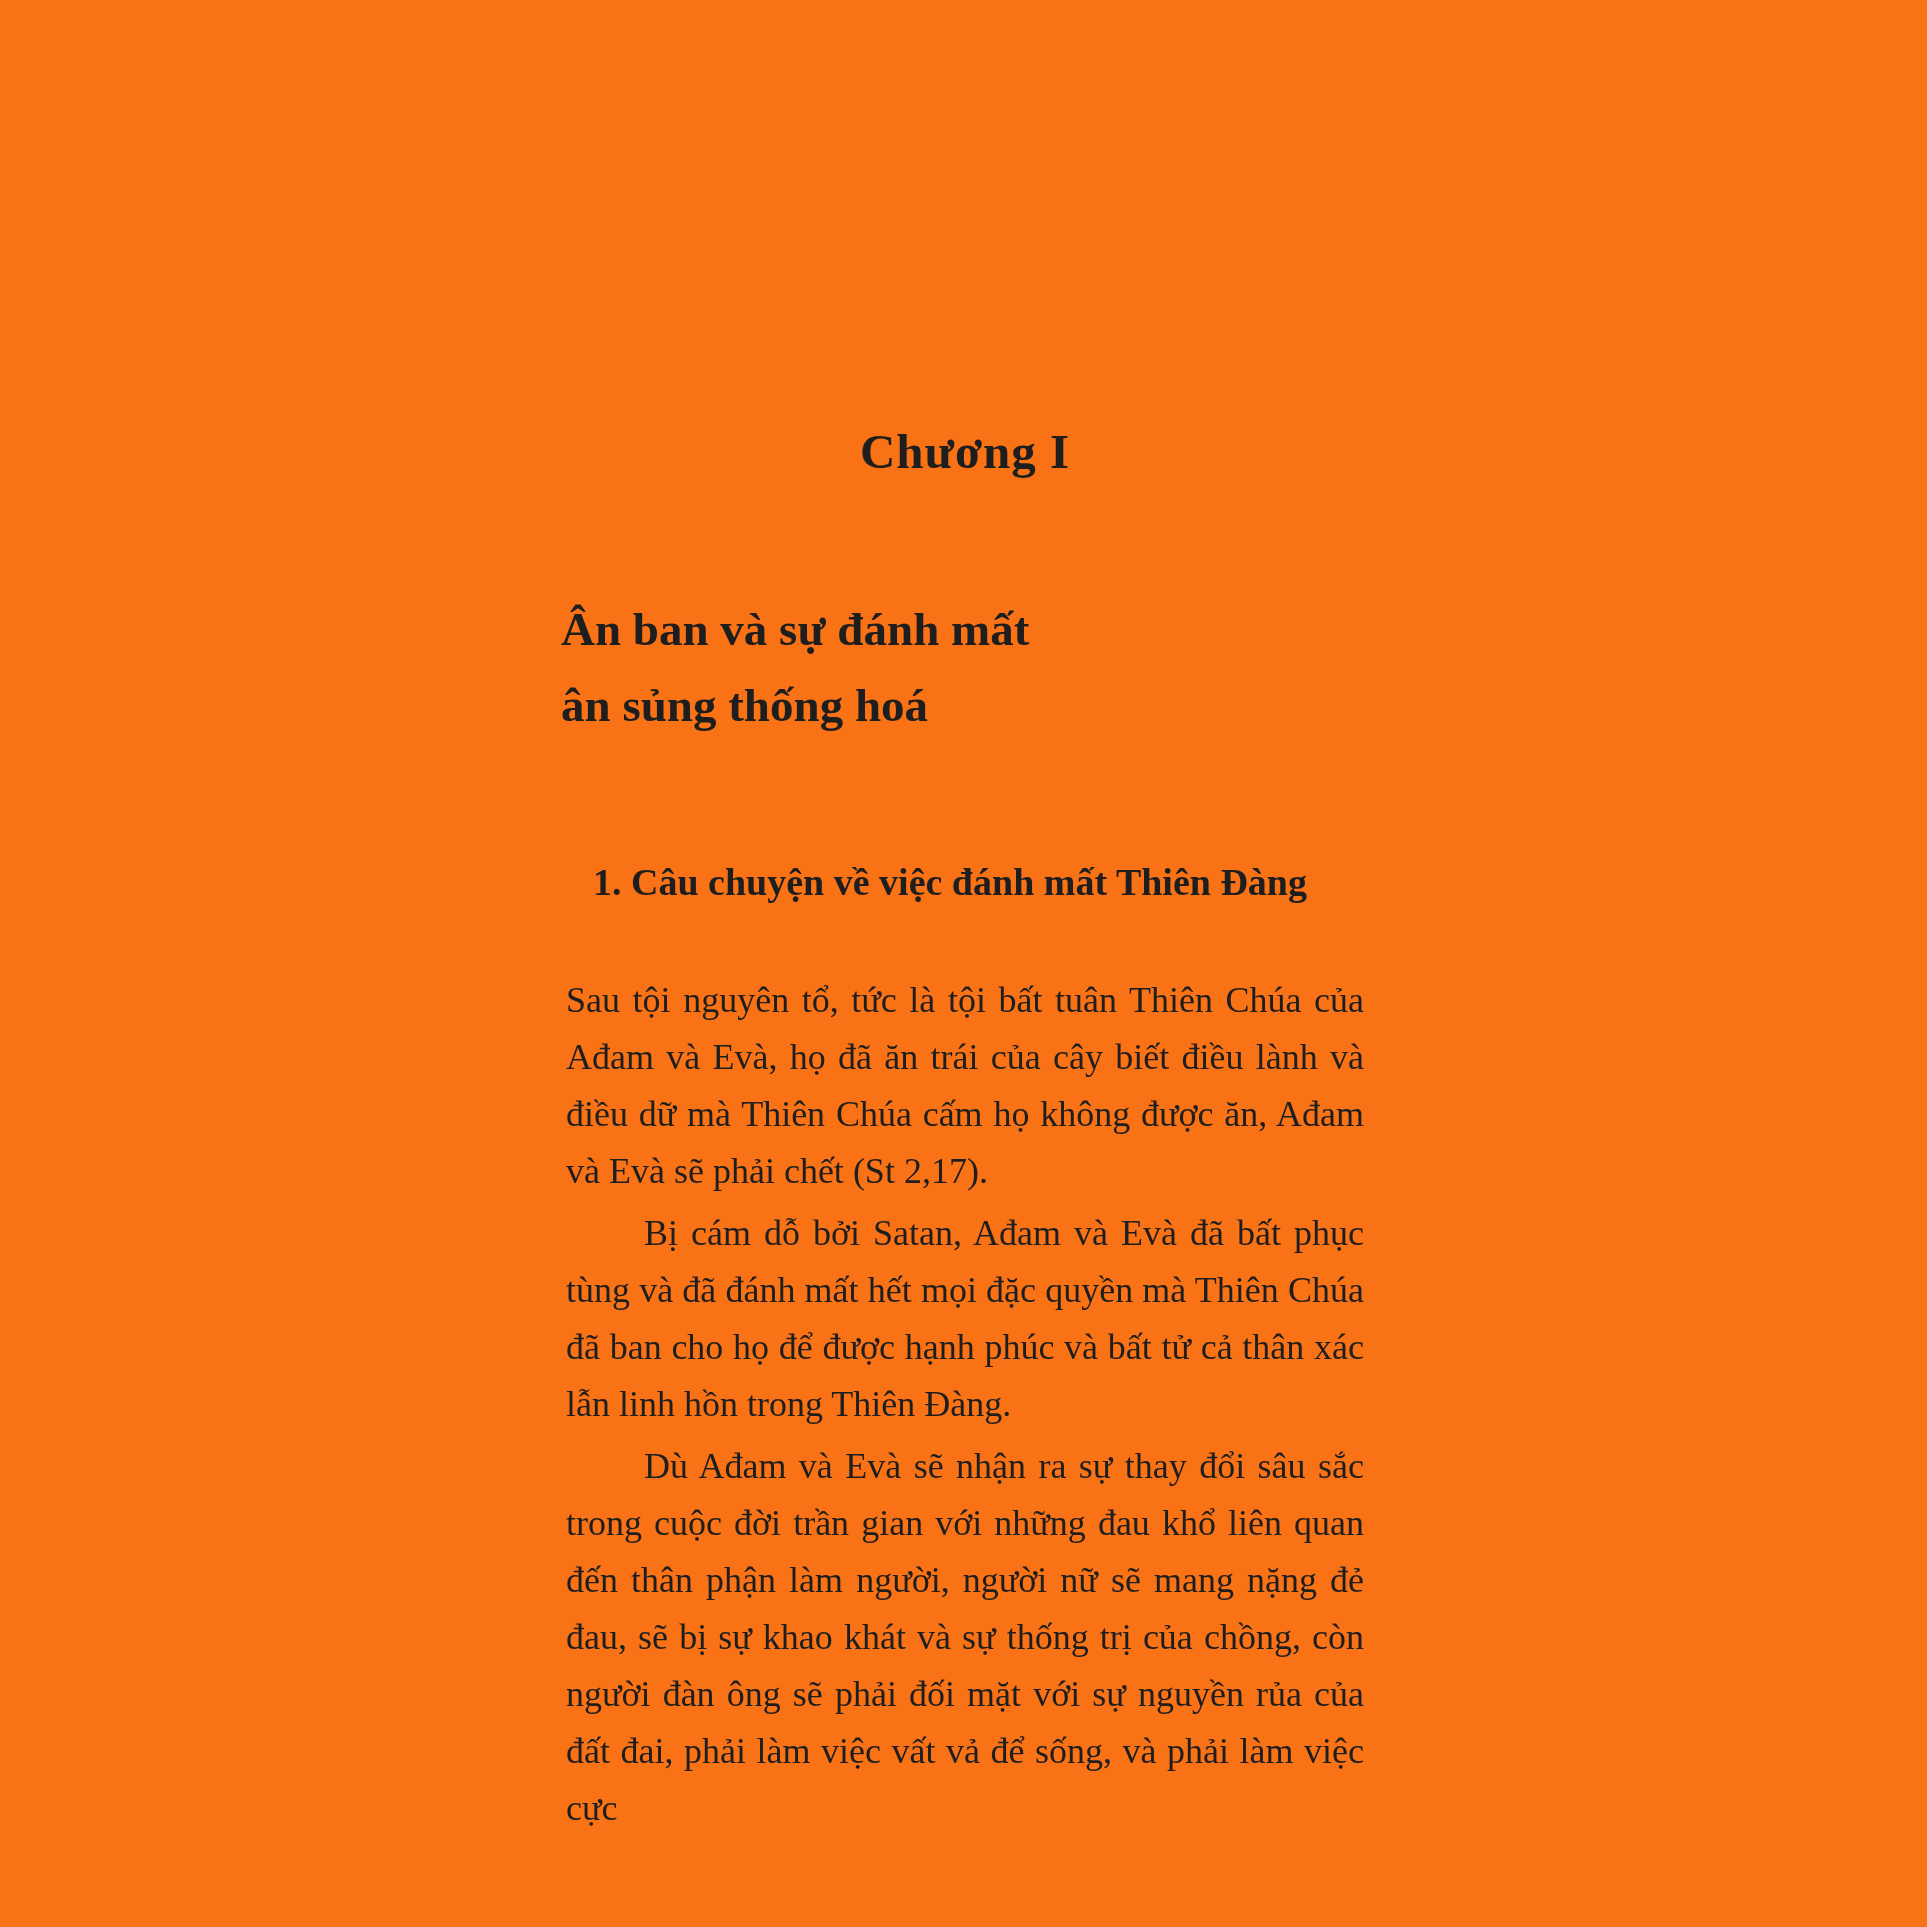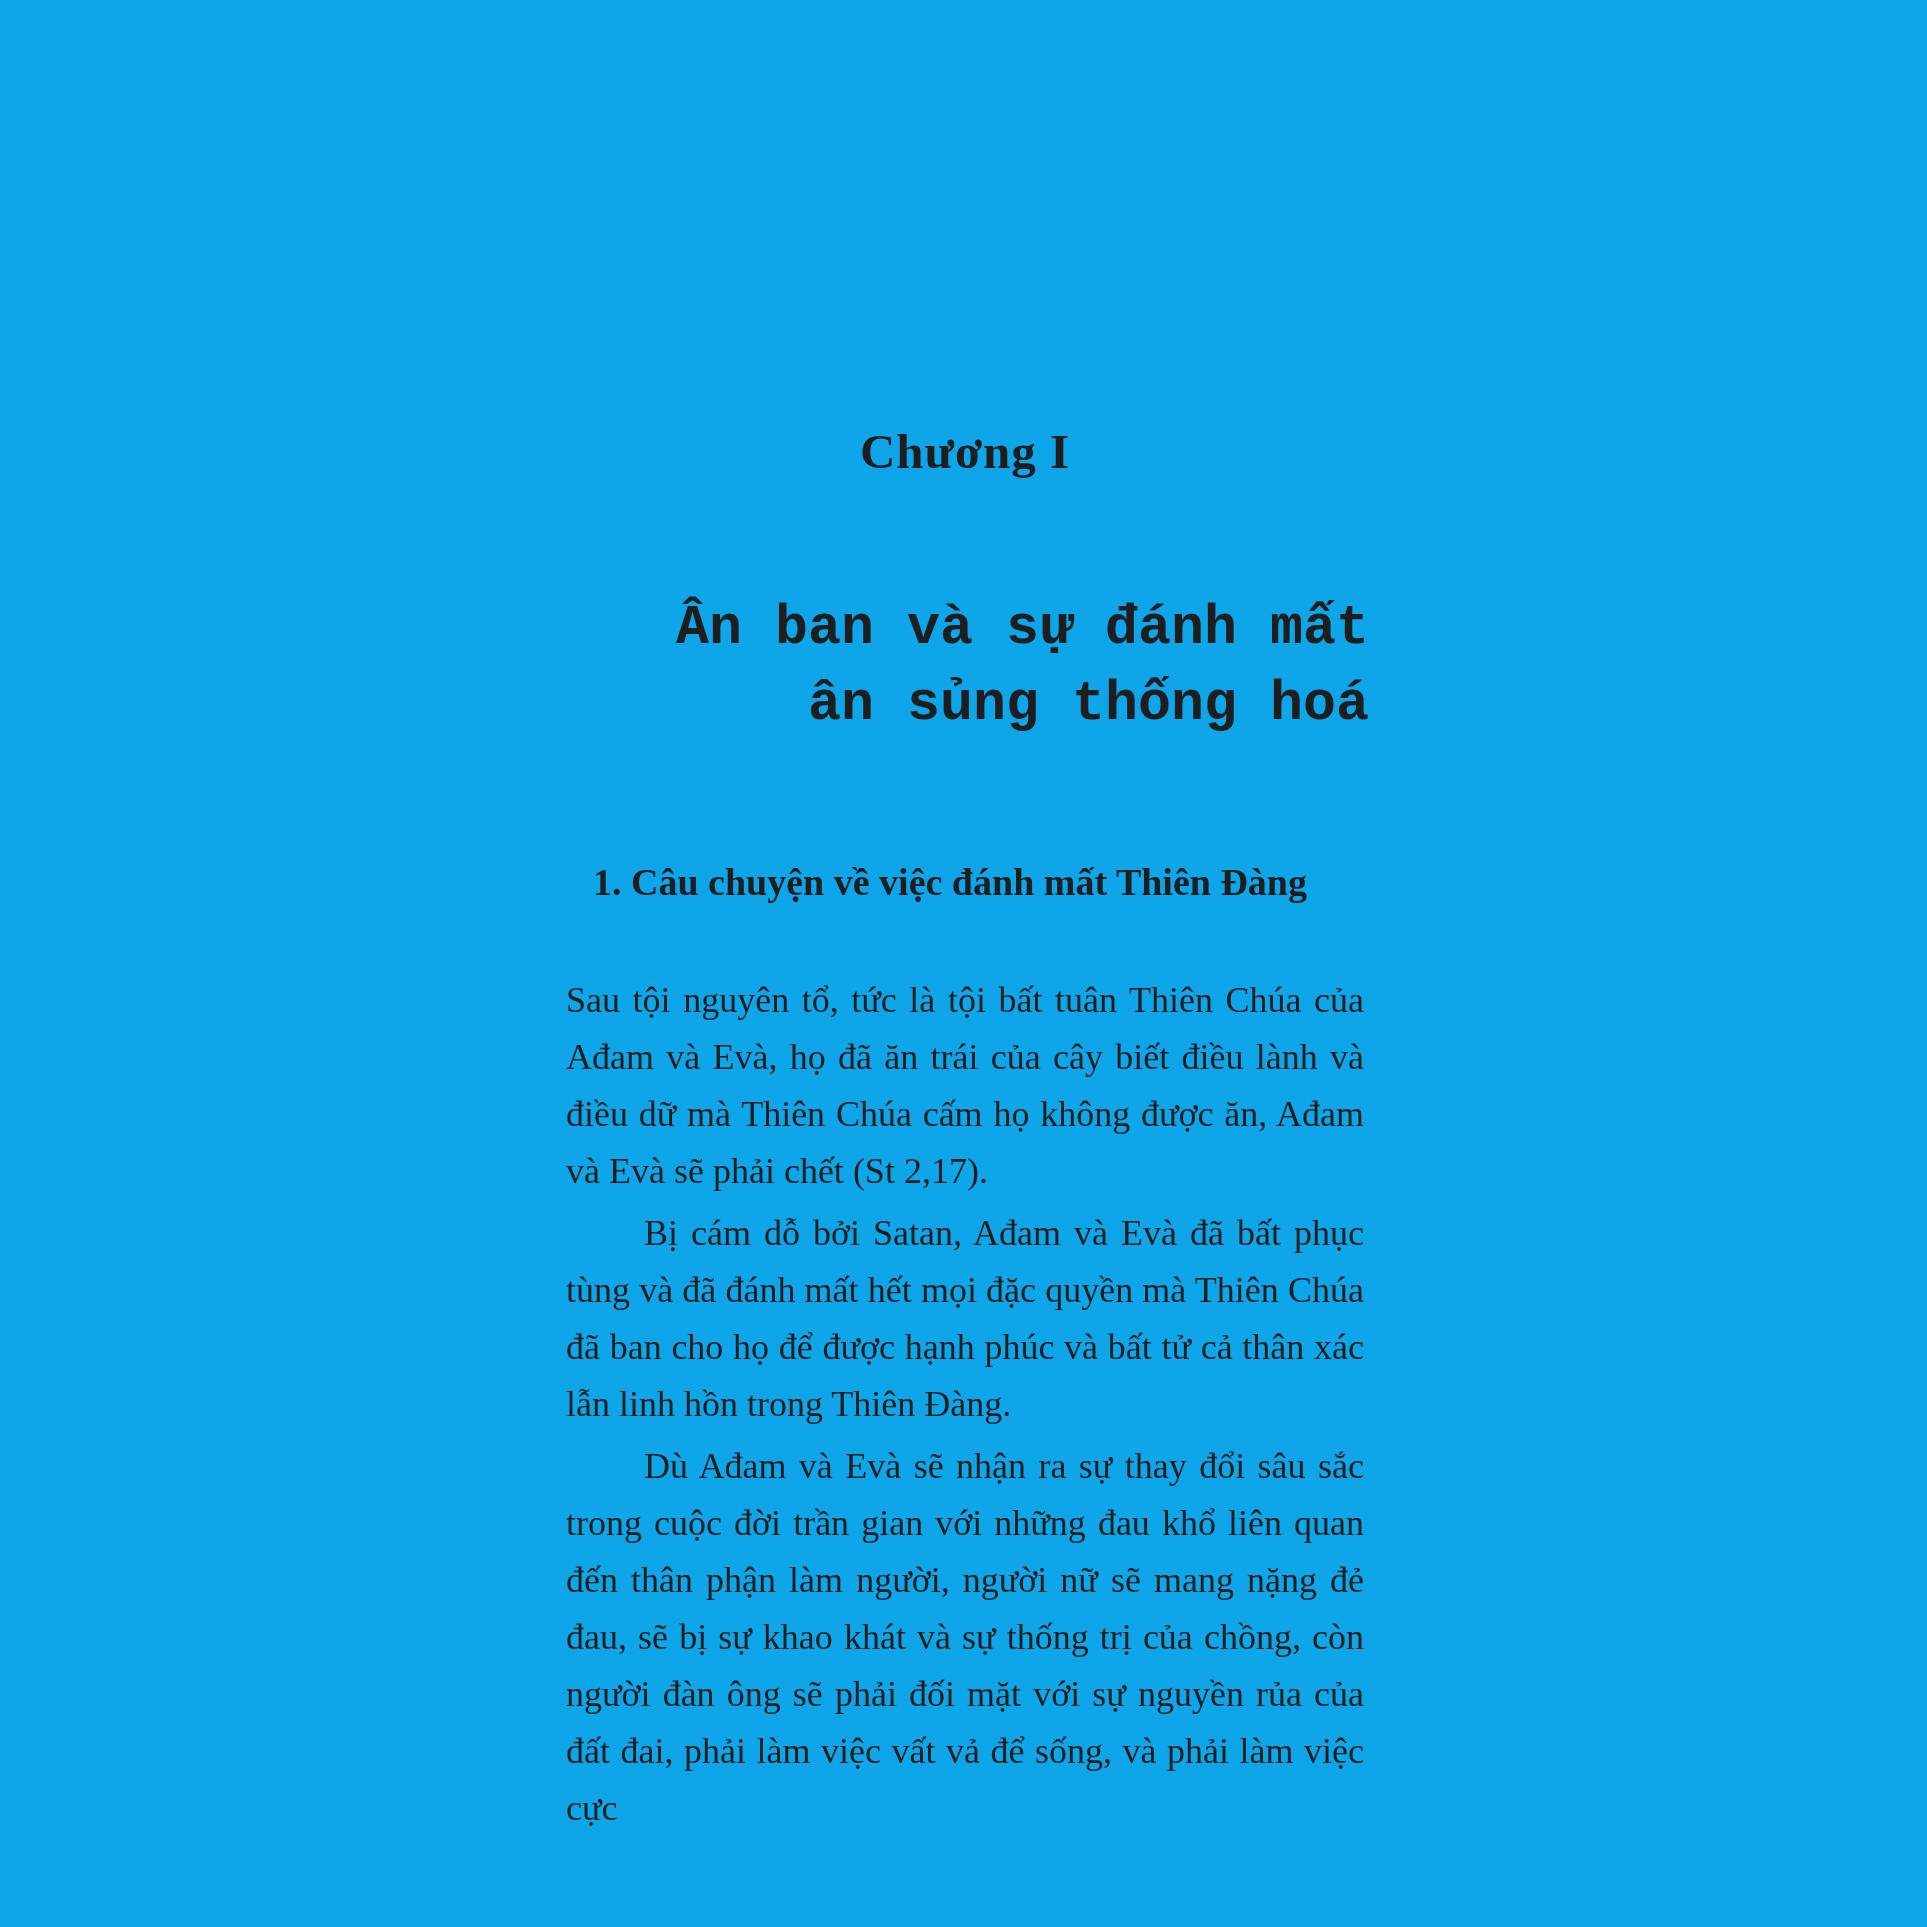--- a/index.html
+++ b/index.html
@@ -24,25 +24,24 @@
     text-align: center;
     font-size: 49px;
     font-weight: 700;
     letter-spacing: 1px;
   }
   .chapter-title {
     position: absolute;
     top: 591px;
     left: 561px;
     width: 808px;
-    text-align: right;
-    font-size: 55px;
+    text-align: left;
+    font-size: 47px;
     font-weight: 700;
     line-height: 76px;
-    font-family: Liberation Mono, monospace;
   }
   .section-heading {
     position: absolute;
     top: 860px;
     left: 561px;
     width: 808px;
     font-size: 38px;
     font-weight: 700;
     line-height: 45px;
     margin-left: 32px;
@@ -60,21 +59,21 @@
     margin: 5px;
     padding: 0;
   }
   .body-text p.indent {
     text-indent: 78px;
   }
 </style>
 </head>
 <body>
 
-<div class="page" style="color: rgb(30, 30, 30); background: #0ea5e9;">
+<div class="page" style="color: rgb(30, 30, 30); background: #f97316;">
 
   <div class="chapter-label">Chương I</div>
 
   <div class="chapter-title">
     <div>Ân ban và sự đánh mất</div>
     <div>ân sủng thống hoá</div>
   </div>
 
   <div class="section-heading">1. Câu chuyện về việc đánh mất Thiên Đàng</div>
 

